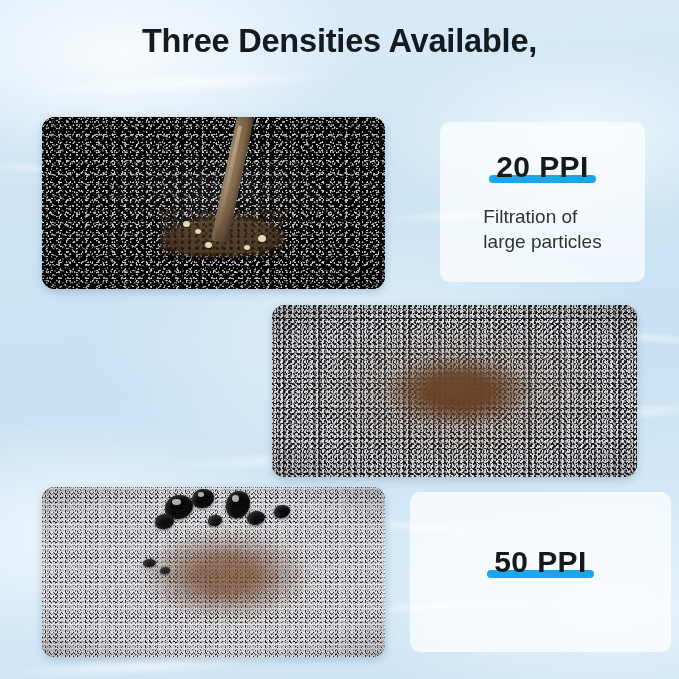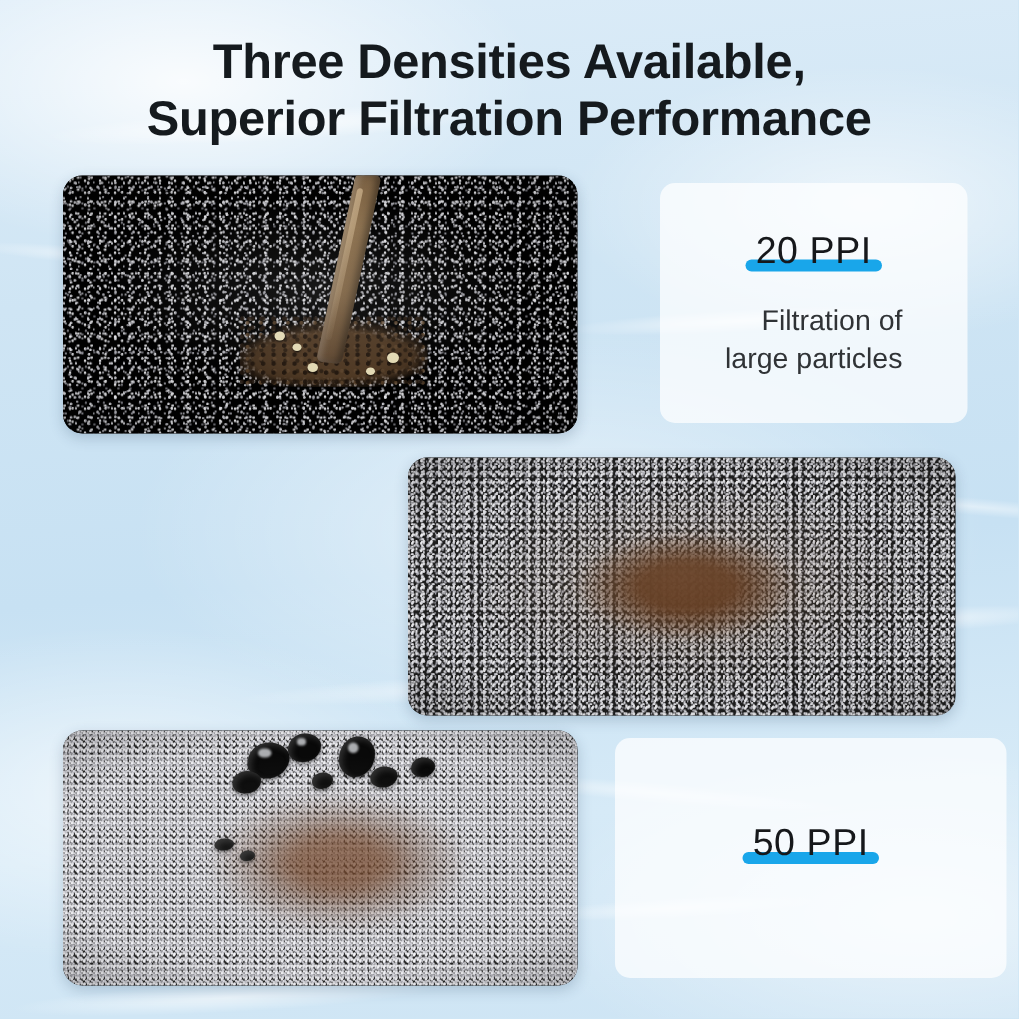--- a/index.html
+++ b/index.html
@@ -280,46 +280,45 @@
     left: -7px;
     right: -7px;
     bottom: 1px;
     height: 8px;
     background: #19a6ea;
     border-radius: 5px;
   }
   .ppi-label {
     position: relative;
     z-index: 2;
-    font-size: 25px;
-    font-weight: normal;
+    font-size: 30px;
+    font-weight: bold;
     color: #16181b;
     letter-spacing: .4px;
     white-space: nowrap;
   }
 
   .desc {
-    text-align: right;
+    text-align: left;
     color: #303336;
     font-size: 19px;
     line-height: 25px;
     white-space: nowrap;
   }
   .desc .line { display: block; }
 </style>
 </head>
 <body>
 
 <div class="bg"></div>
 
 <div class="page">
 
   <div class="heading">
     <span class="line">Three Densities Available,</span>
-    <span class="line">Superior Filtration Performance</span>
   </div>
 
   <div class="row" id="row-1">
 
     <div class="photo">
       <div class="foam coarse"></div>
       <div class="dirt-pile">
         <div class="grain"></div>
       </div>
       <div class="pour-stream"></div>

